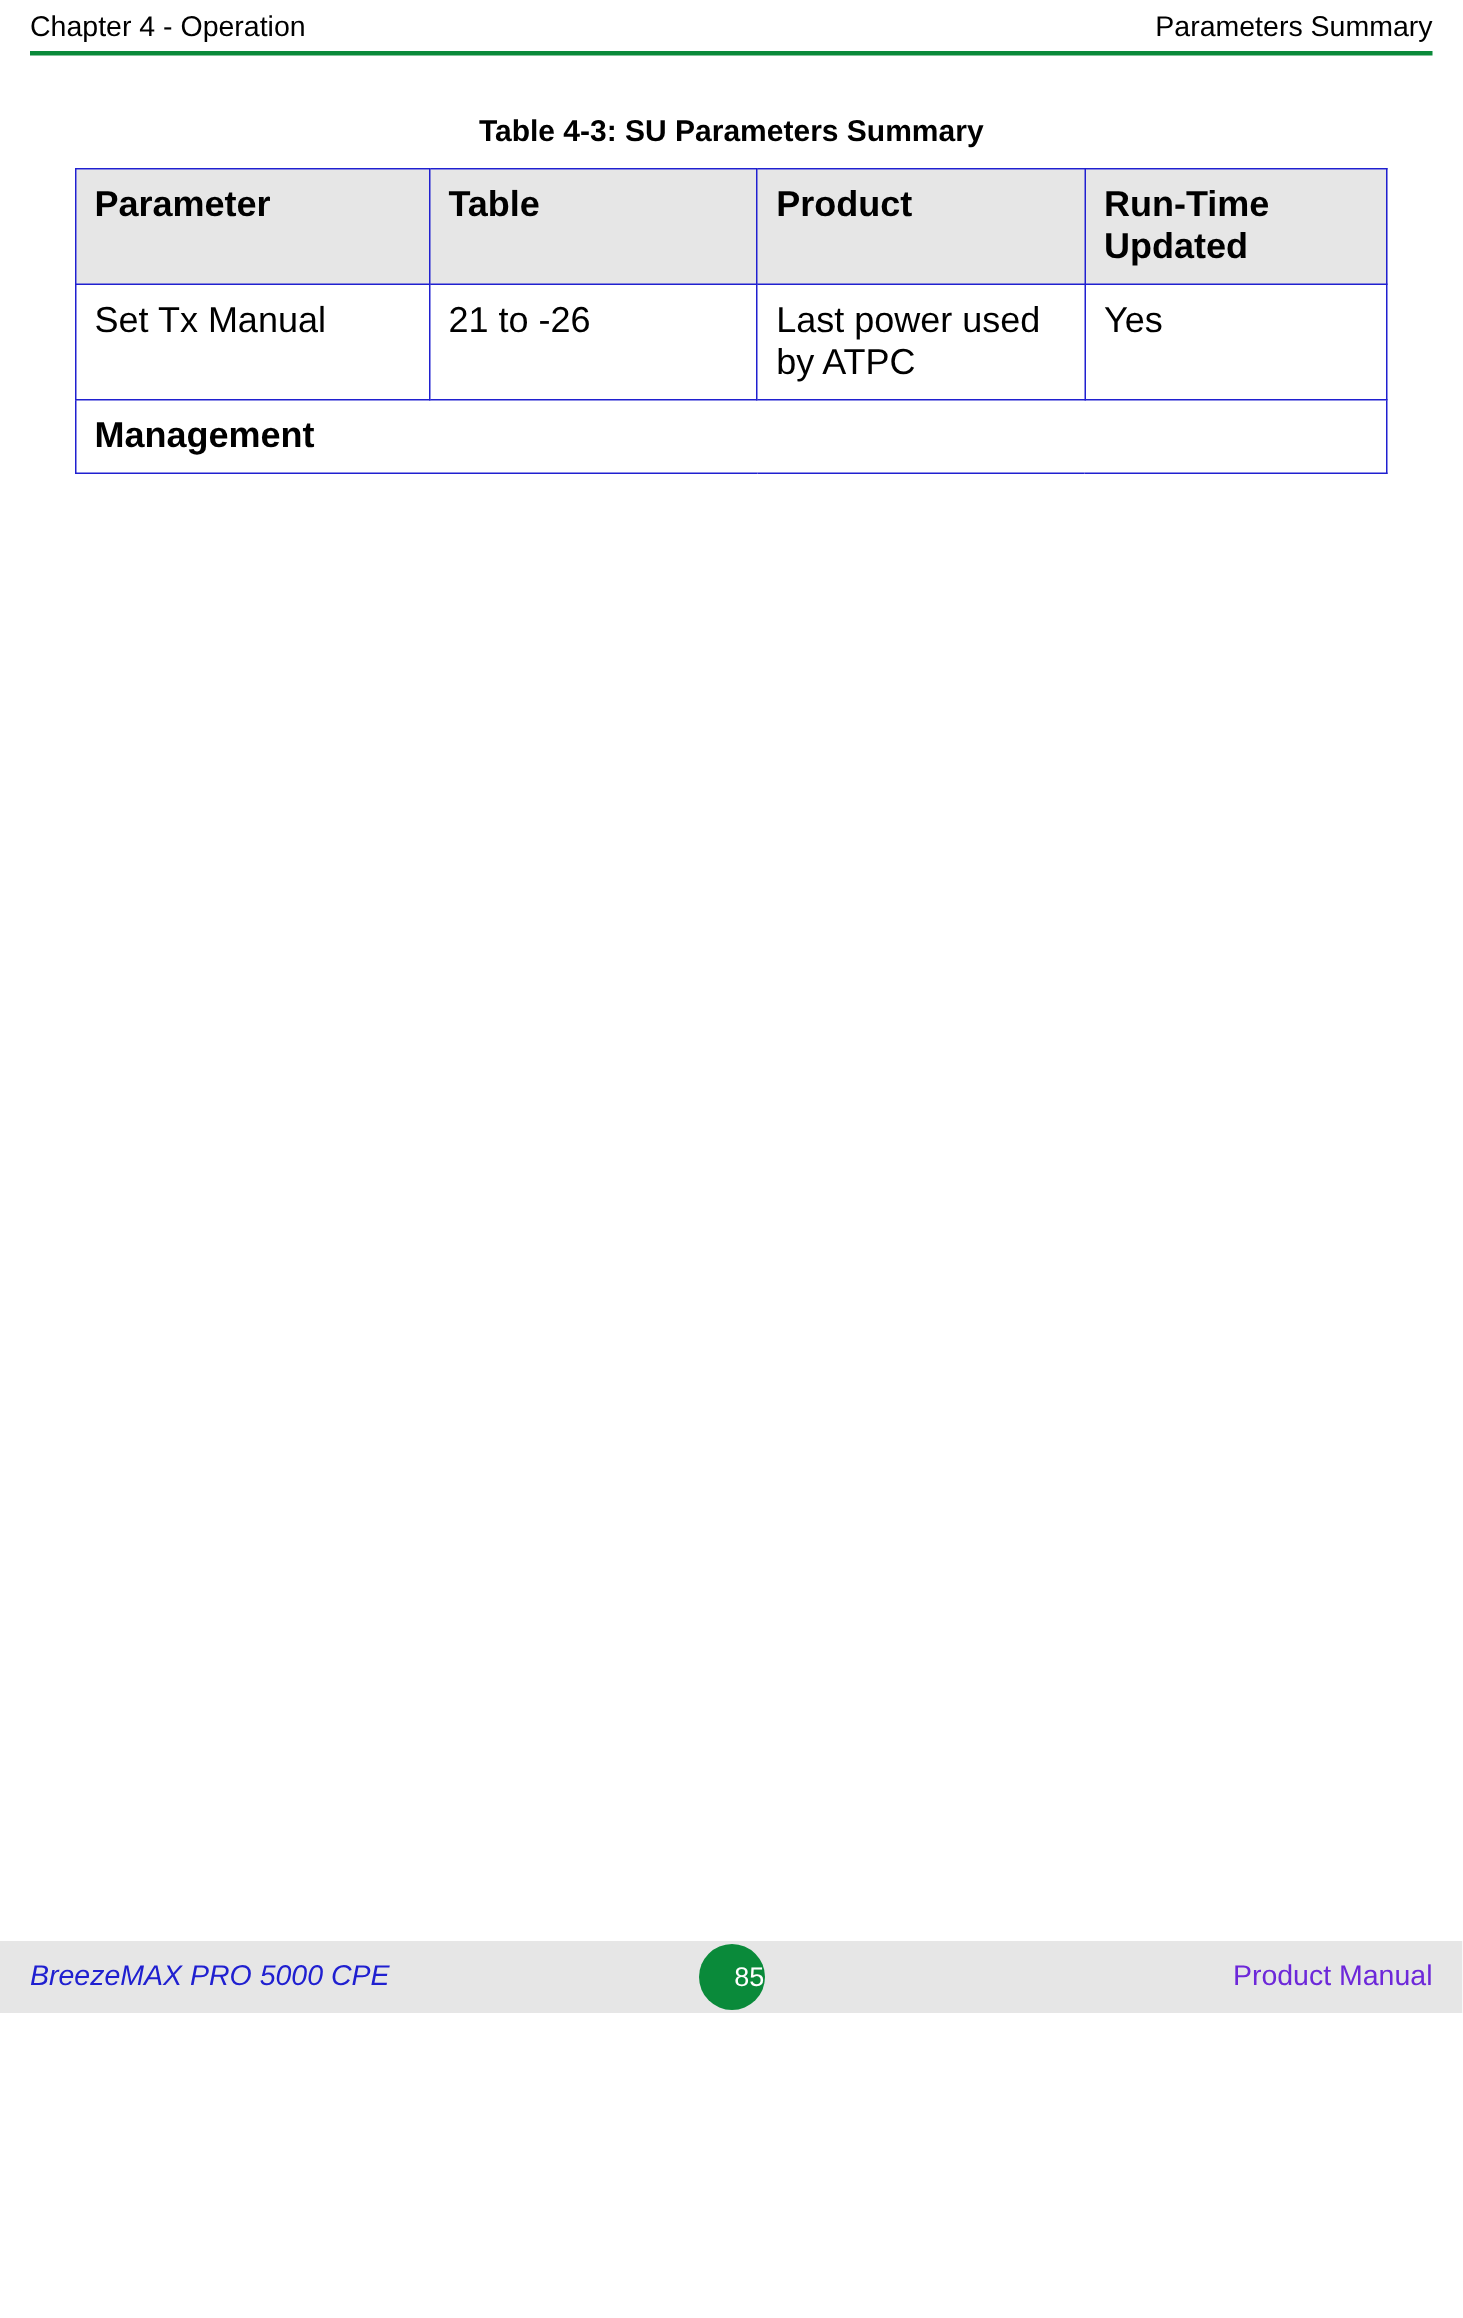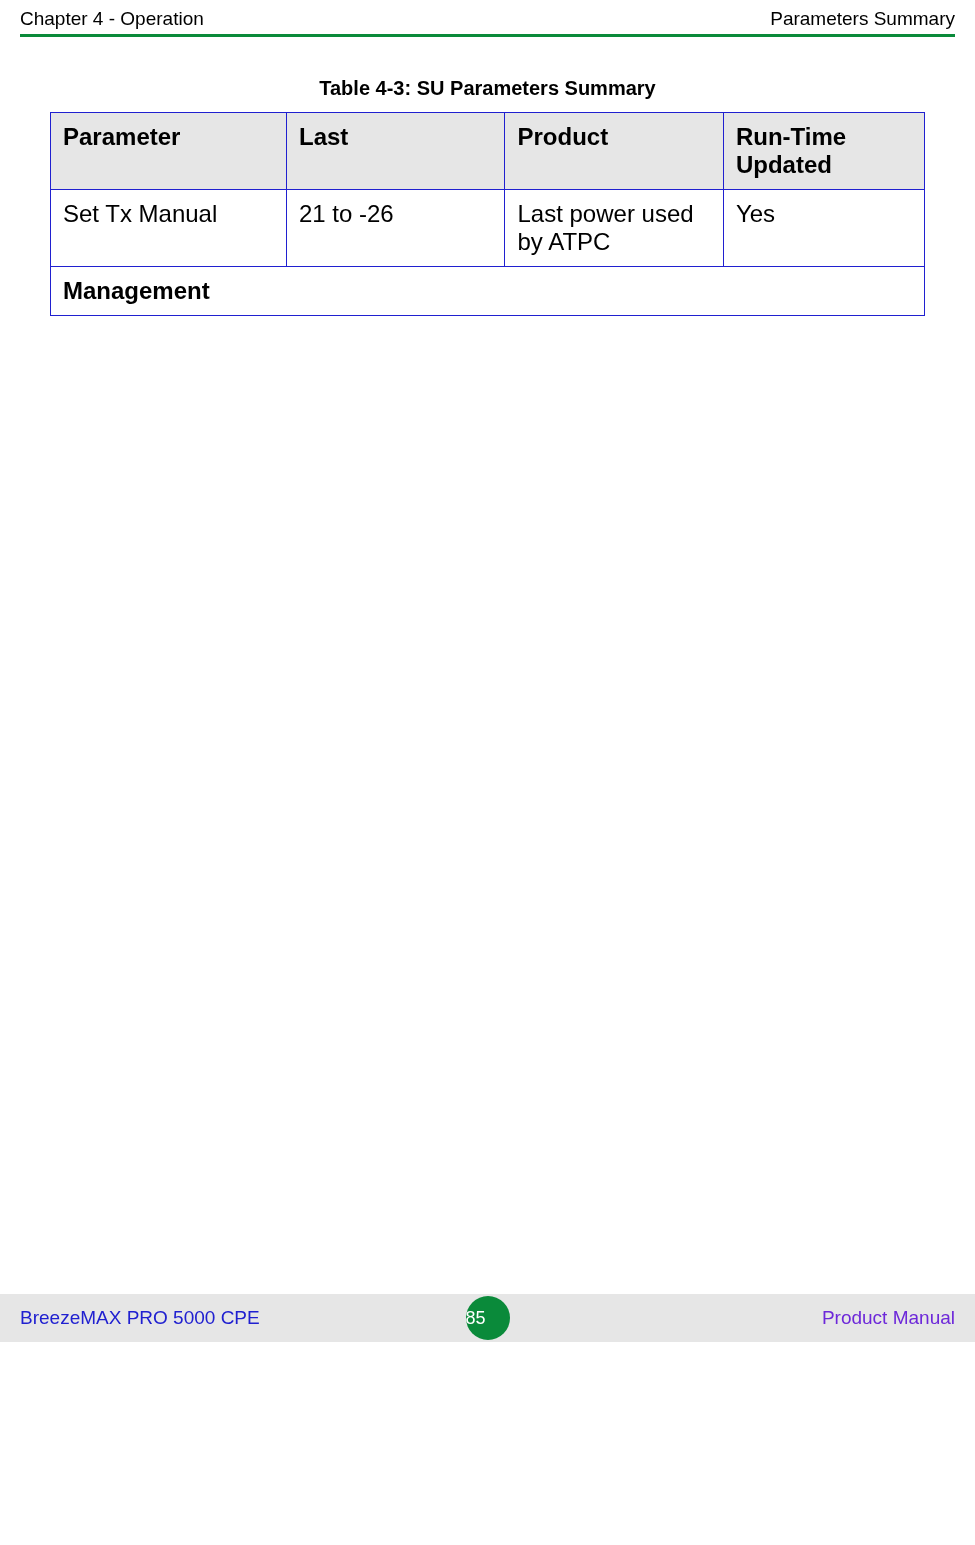--- a/index.html
+++ b/index.html
@@ -11,23 +11,23 @@
   .table-caption { text-align: center; font-weight: bold; font-size: 20px; margin-bottom: 12px; color: #000; }
   table.params { width: 100%; border-collapse: collapse; }
   table.params th, table.params td { border: 1px solid #2020d0; padding: 10px 12px; text-align: left; vertical-align: top; font-size: 24px; }
   table.params th { background: #e6e6e6; font-weight: bold; }
   .col-param { width: 27%; }
   .col-range { width: 25%; }
   .col-default { width: 25%; }
   .col-runtime { width: 23%; }
   .section-row td { font-weight: bold; }
   .footer { position: absolute; bottom: 0; left: 0; right: 0; height: 48px; background: #e6e6e6; display: flex; align-items: center; justify-content: space-between; padding: 0 20px; font-size: 19px; }
-  .footer-left { color: #2020d0; }
+  .footer-left { color: #2020d0; font-style: italic; }
   .footer-right { color: #6d28d9; text-align: center; }
-  .page-badge { position: absolute; left: 50%; transform: translateX(-50%); width: 44px; height: 44px; border-radius: 50%; background: #0a8a3a; color: #fff; display: flex; align-items: center; justify-content: flex-start; font-size: 18px; }
+  .page-badge { position: absolute; left: 50%; transform: translateX(-50%); width: 44px; height: 44px; border-radius: 50%; background: #0a8a3a; color: #fff; display: flex; align-items: center; justify-content: flex-end; font-size: 18px; }
 </style>
 </head>
 <body>
 
 <div class="page">
   <div class="header">
     <span>Chapter 4 - Operation</span>
     <span>Parameters Summary</span>
   </div>
   <div class="header-rule"></div>
@@ -37,21 +37,21 @@
     <table class="params">
       <colgroup>
         <col class="col-param">
           <col class="col-range">
           <col class="col-default">
           <col class="col-runtime">
       </colgroup>
       <thead>
         <tr>
           <th>Parameter</th>
-          <th>Last</th>
+          <th>Table</th>
           <th>Product</th>
           <th>Run-Time Updated</th>
         </tr>
       </thead>
       <tbody>
         <tr>
           <td>Set Tx Manual</td>
           <td>21 to -26</td>
           <td>Last power used by ATPC</td>
           <td>Yes</td>

